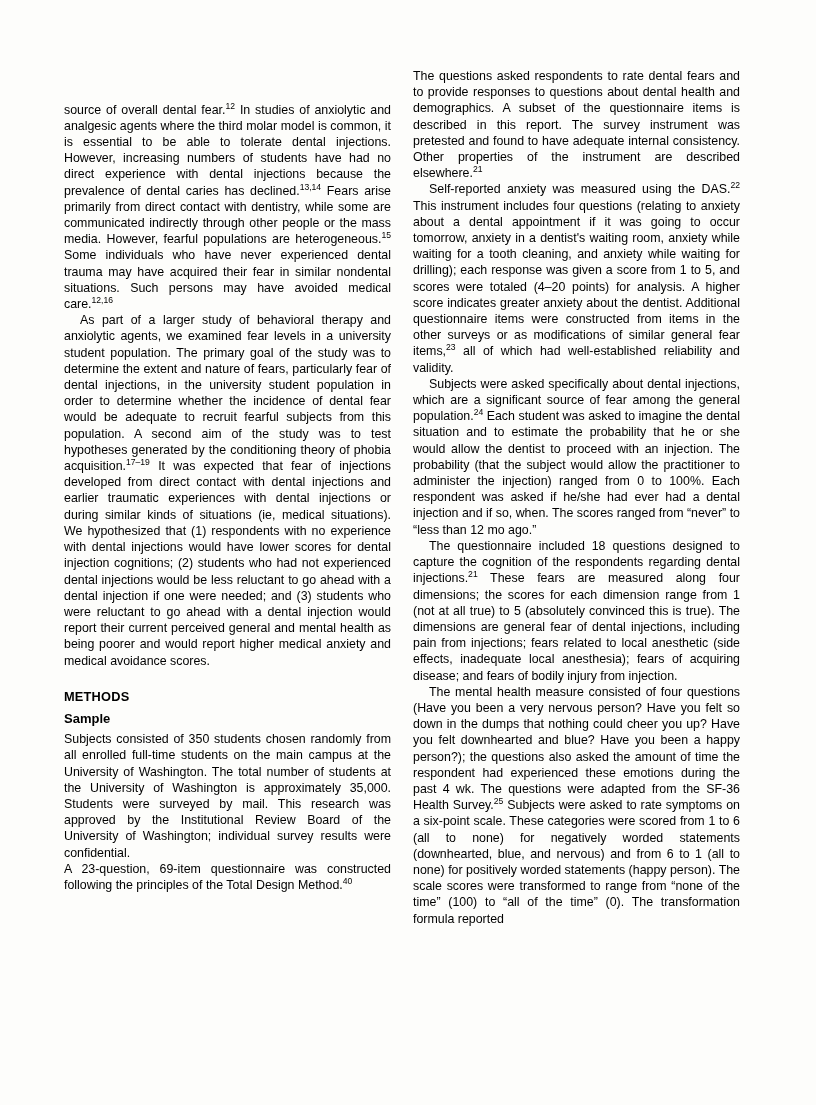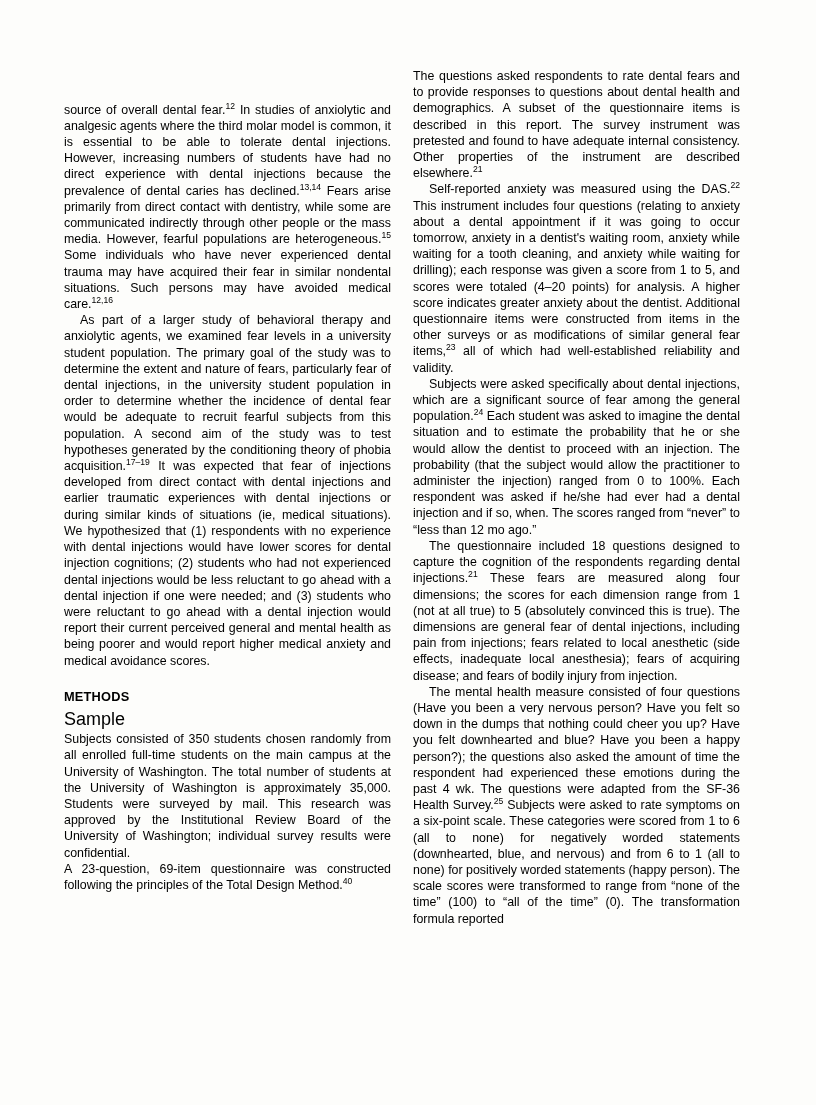--- a/index.html
+++ b/index.html
@@ -65,22 +65,22 @@
     vertical-align: super;
     line-height: 0;
   }
   h2.section {
     font-size: 12.8px;
     font-weight: bold;
     margin: 20px 0 6px 0;
     letter-spacing: 0.2px;
   }
   h3.subsection {
-    font-size: 18px;
-    font-weight: normal;
+    font-size: 13px;
+    font-weight: bold;
     margin: 25px 0 4px 0;
   }
   h3.subsection.first {
     margin-top: 4px;
   }
 </style>
 </head>
 <body>
 
 <div class="page">

